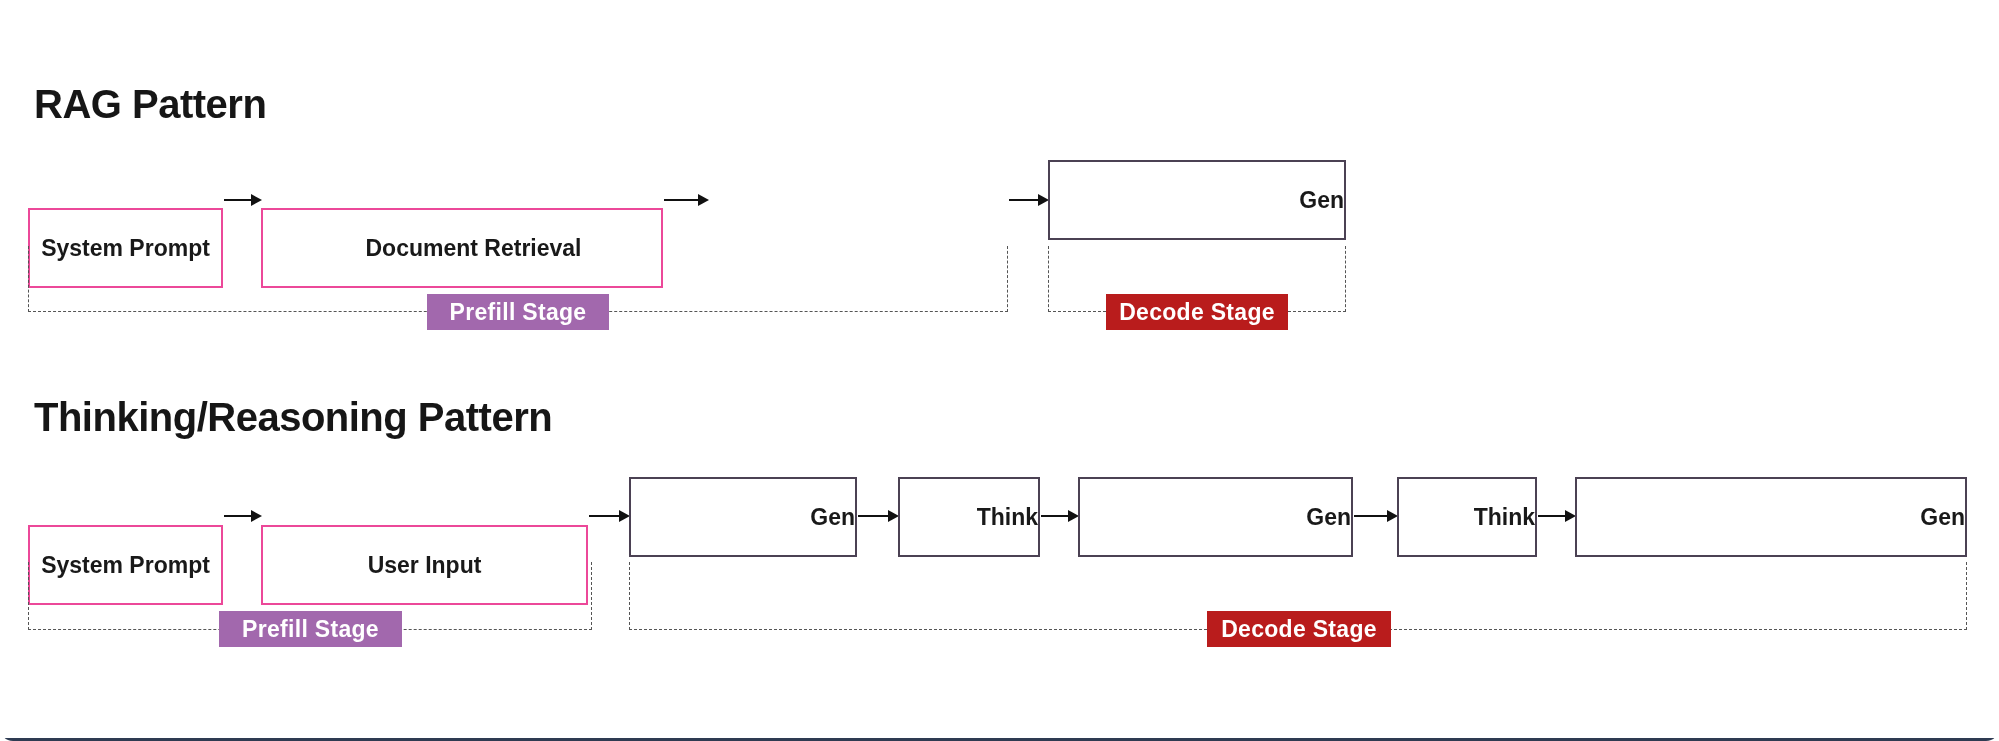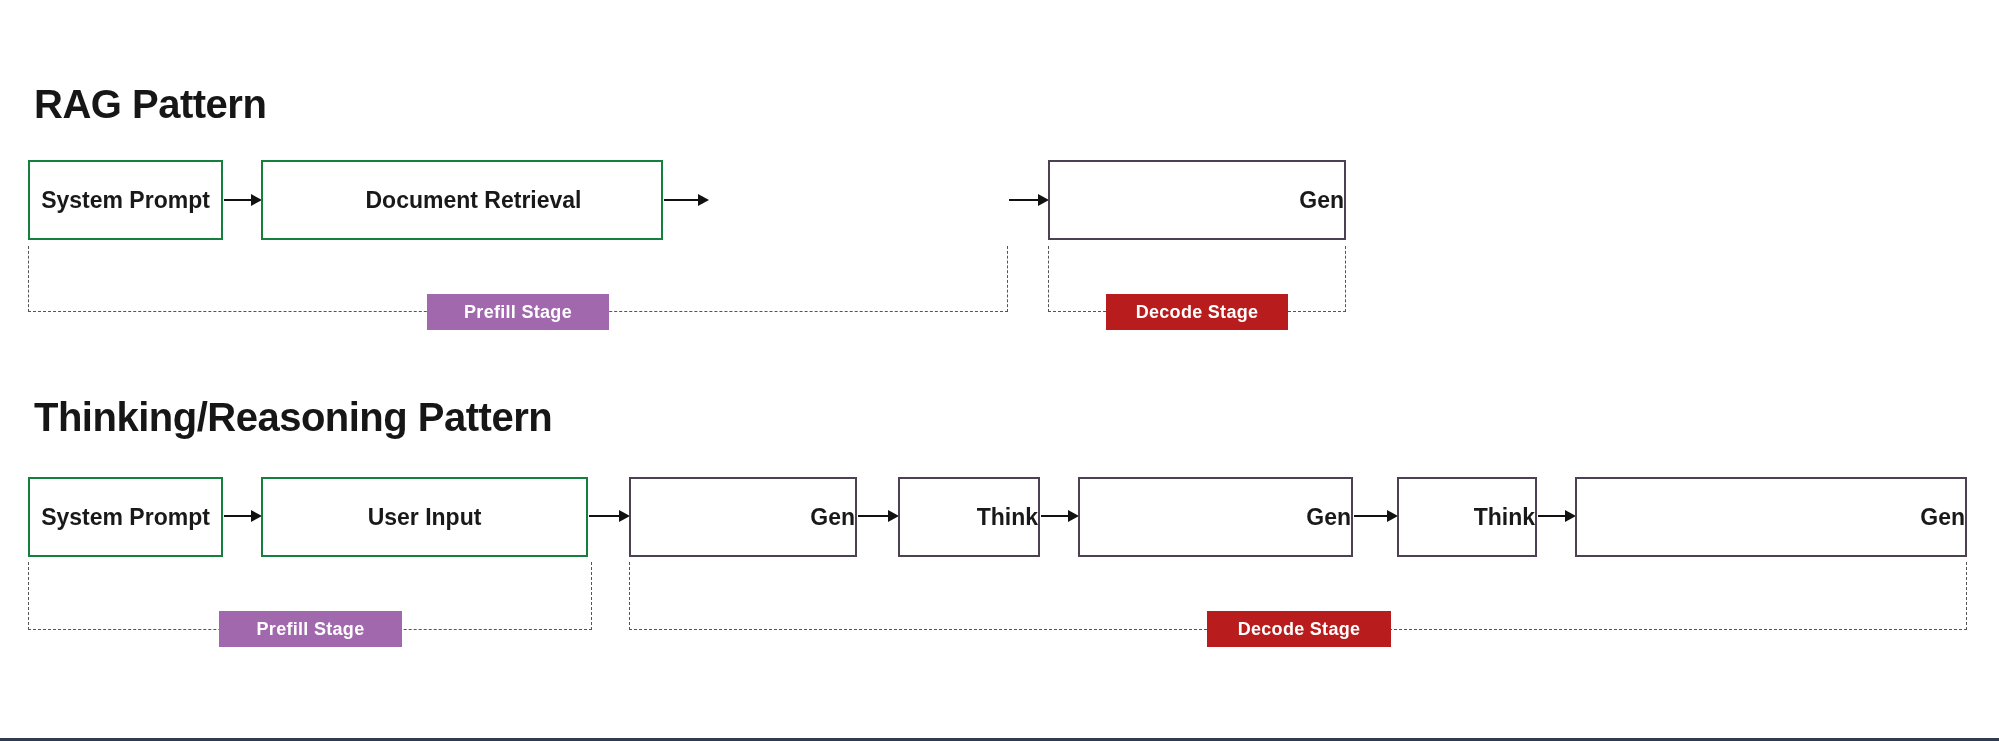--- a/index.html
+++ b/index.html
@@ -1,42 +1,42 @@
 <!DOCTYPE html>
 <html><head>
 <meta charset="utf-8">
 <style>
   html,body{margin:0;padding:0;background:#ffffff;}
   .canvas{
     position:relative;width:1999px;height:741px;background:#ffffff;overflow:hidden;
-    font-family:"Liberation Sans","DejaVu Sans",sans-serif;color:#191919;
+    font-family:"Liberation Sans","DejaVu Sans",sans-serif;color:#191919;border-radius:13px;
   }
   .title{
     position:absolute;left:34px;margin:0;font-size:40px;font-weight:bold;
     letter-spacing:-0.5px;color:#161616;white-space:nowrap;line-height:1;
   }
   .node{
     position:absolute;height:80px;background:#ffffff;
     display:flex;align-items:center;justify-content:center;
     font-size:23px;font-weight:bold;color:#191919;box-sizing:border-box;white-space:nowrap;
   }
-  .node.light{border:2px solid #15803d;}
+  .node.light{border:2px solid #ec4899;margin-top:48px;}
   .node.dark{border:2px solid #4b4153;justify-content:flex-end;}
   .arrow{position:absolute;height:2px;background:#111111;}
   .arrow::after{
     content:"";position:absolute;right:-2px;top:-5px;width:0;height:0;
     border-left:11px solid #111111;border-top:6px solid transparent;border-bottom:6px solid transparent;
   }
   .bracket{
     position:absolute;box-sizing:border-box;
     border-left:1px dashed #555555;border-right:1px dashed #555555;border-bottom:1px dashed #555555;
   }
   .badge{
     position:absolute;height:36px;display:flex;align-items:center;justify-content:center;
-    font-size:18px;font-weight:bold;color:#ffffff;letter-spacing:0.3px;z-index:3;white-space:nowrap;
+    font-size:23px;font-weight:bold;color:#ffffff;letter-spacing:0.3px;z-index:3;white-space:nowrap;
   }
   .badge.prefill{background:#a268ad;}
   .badge.decode{background:#b91c1c;}
   .bottom-rule{position:absolute;left:0;bottom:0;width:100%;height:3px;background:#2e3b52;}
 </style>
 </head>
 <body>
 
 <div class="canvas">
 

